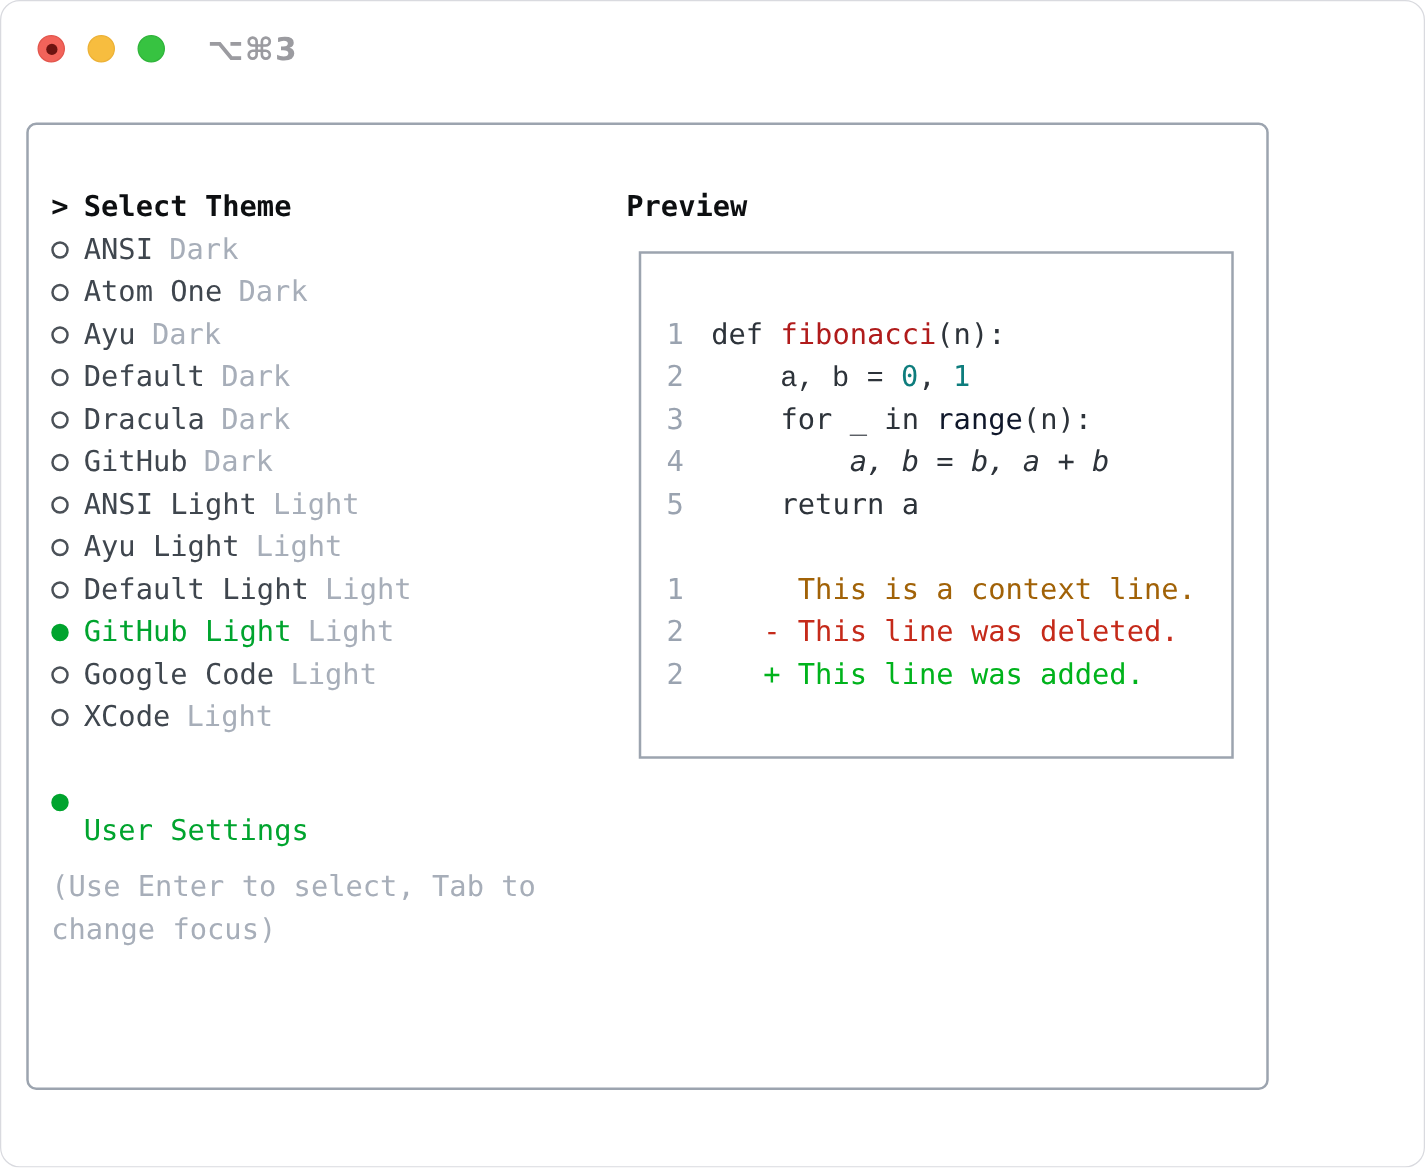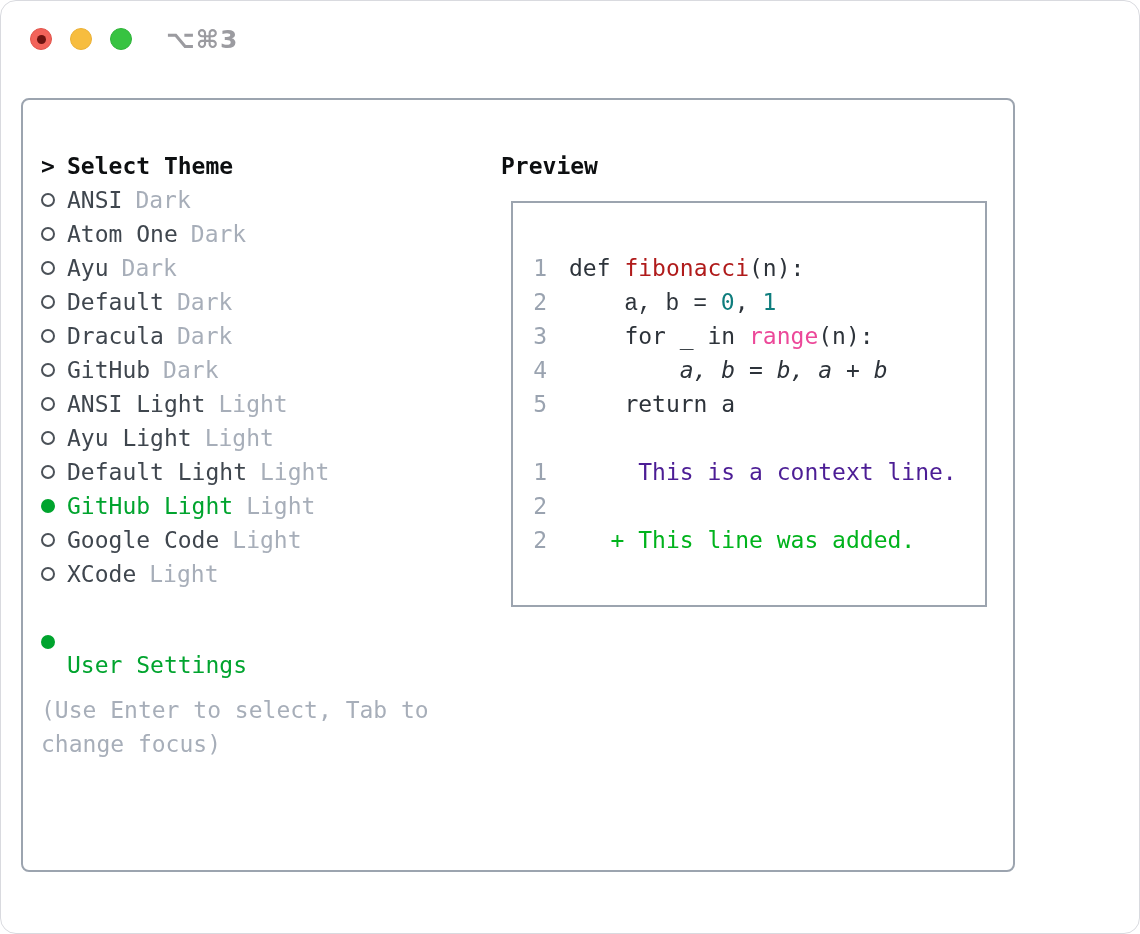--- a/index.html
+++ b/index.html
@@ -99,25 +99,25 @@
         </div>
       <div class="footer-hint">(Use Enter to select, Tab to change focus)</div>
     </div>
 
     <div class="right-col">
       <div class="preview-title">Preview</div>
       <div id="preview-box" class="preview-box">
           <div class="pline"><span class="gutter"></span><span class="lcontent"></span></div>
           <div class="pline"><span class="gutter">1</span><span class="lcontent"><span style="color: rgb(45, 51, 58);">def </span><span style="color: rgb(176, 27, 27);">fibonacci</span><span style="color: rgb(45, 51, 58);">(n):</span></span></div>
           <div class="pline"><span class="gutter">2</span><span class="lcontent"><span style="color: rgb(45, 51, 58); font-family: Liberation Mono, monospace;">    a, b = </span><span style="color: rgb(14, 125, 125);">0</span><span style="color: rgb(45, 51, 58);">, </span><span style="color: rgb(14, 125, 125);">1</span></span></div>
-          <div class="pline"><span class="gutter">3</span><span class="lcontent"><span style="color: rgb(45, 51, 58);">    for _ in </span><span style="color: #ec4899;">range</span><span style="color: rgb(45, 51, 58);">(n):</span></span></div>
+          <div class="pline"><span class="gutter">3</span><span class="lcontent"><span style="color: rgb(45, 51, 58);">    for _ in </span><span style="color: #0f172a;">range</span><span style="color: rgb(45, 51, 58);">(n):</span></span></div>
           <div class="pline"><span class="gutter">4</span><span class="lcontent"><span style="color: rgb(45, 51, 58); font-style: italic;">        a, b = b, a + b</span></span></div>
           <div class="pline"><span class="gutter">5</span><span class="lcontent"><span style="color: rgb(45, 51, 58); margin-top: 17px;">    return a</span></span></div>
           <div class="pline"><span class="gutter"></span><span class="lcontent"></span></div>
-          <div class="pline"><span class="gutter">1</span><span class="lcontent"><span style="color: #4c1d95; text-align: center;">     This is a context line.</span></span></div>
-          <div class="pline"><span class="gutter">2</span></div>
+          <div class="pline"><span class="gutter">1</span><span class="lcontent"><span style="color: #a16207; text-align: center;">     This is a context line.</span></span></div>
+          <div class="pline"><span class="gutter">2</span><span class="lcontent"><span style="color: rgb(197, 42, 26);">   - This line was deleted.</span></span></div>
           <div class="pline"><span class="gutter">2</span><span class="lcontent"><span style="color: rgb(0, 179, 28);">   + This line was added.</span></span></div>
           <div class="pline"><span class="gutter"></span><span class="lcontent"></span></div>
         </div>
     </div>
 
   </div>
 </div>
 
 </body></html>

